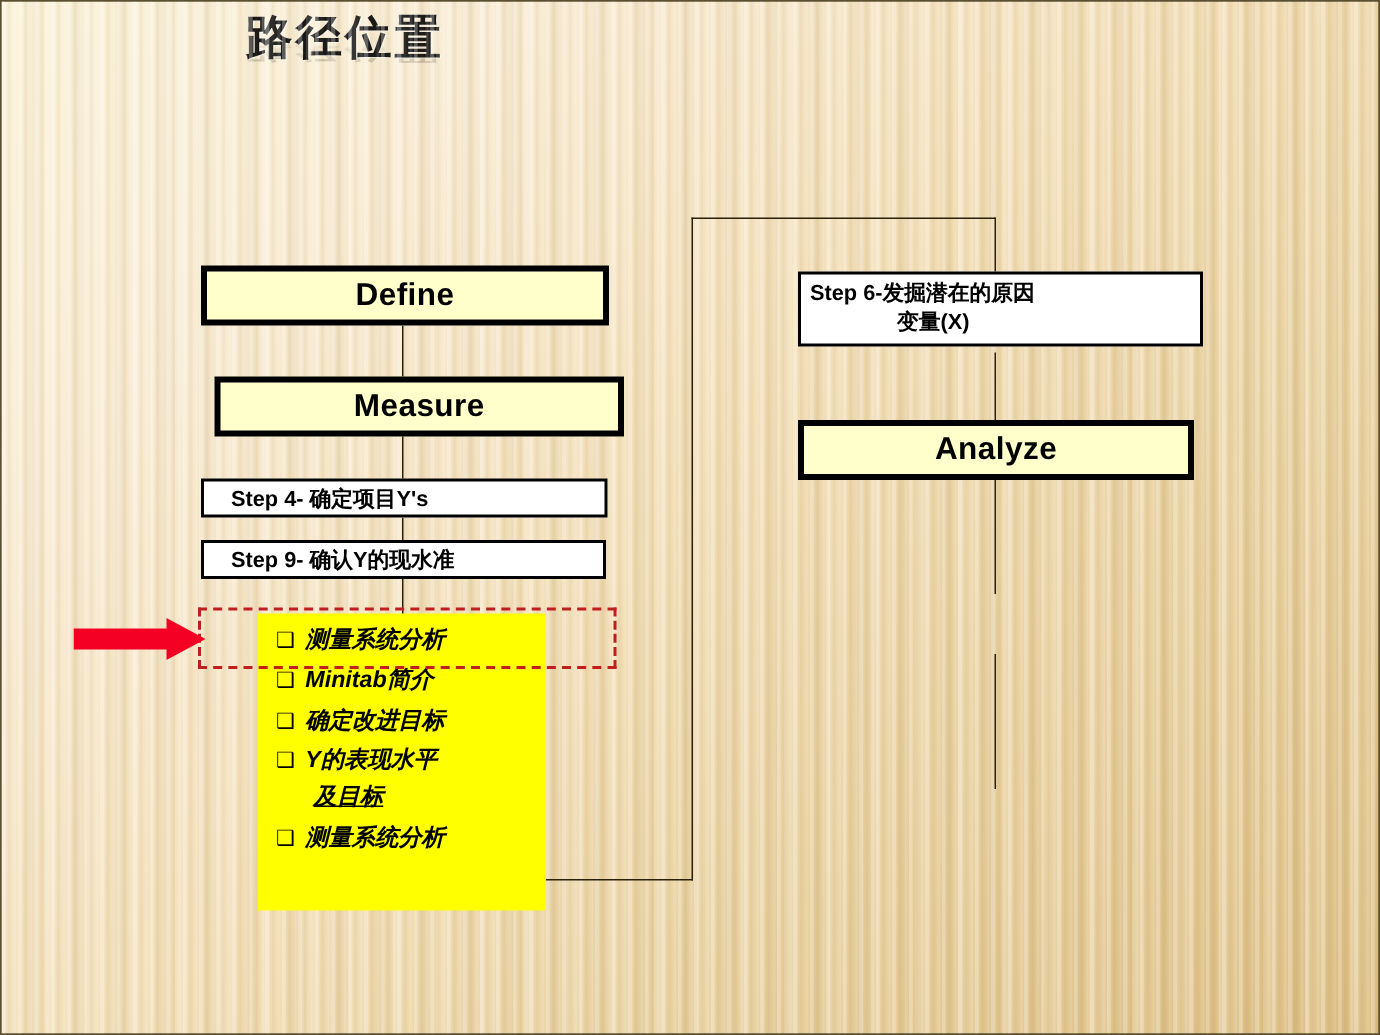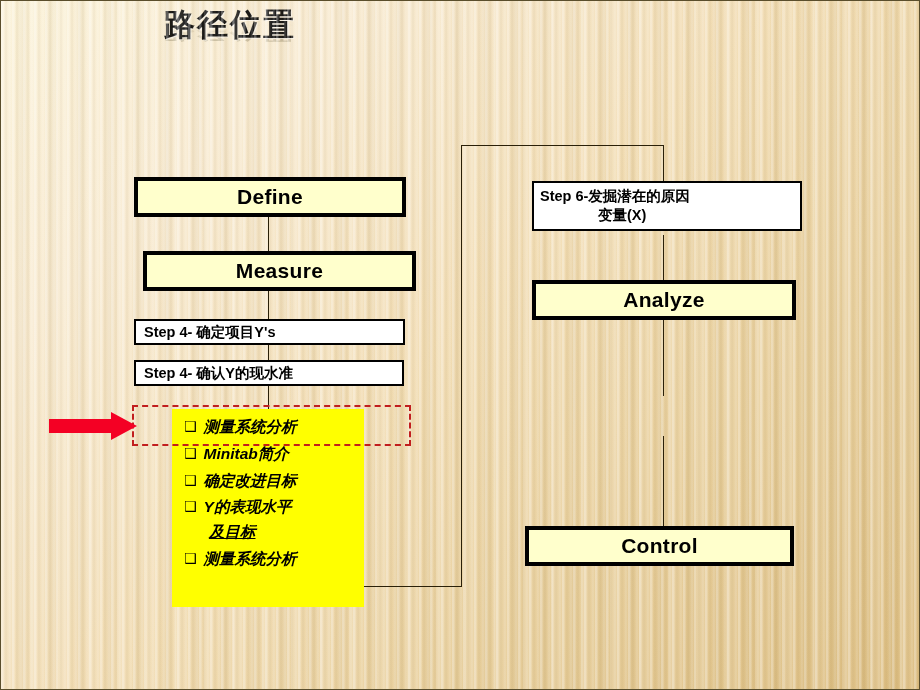--- a/index.html
+++ b/index.html
@@ -101,21 +101,21 @@
     color: #000;
     letter-spacing: 0.3px;
   }
   .box-step {
     background: #ffffff;
     border: 2px solid #000000;
     justify-content: flex-start;
     font-weight: bold;
     font-size: 14.5px;
     color: #000;
-    padding-left: 8px;
+    padding-left: 18px;
   }
   .box-step-2l {
     display: block;
     padding: 4px 6px 0 6px;
     line-height: 1.3;
   }
   .box-step-2l .l2 { display: block; padding-left: 58px; }
 
   
   .topic-block {
@@ -216,21 +216,21 @@
 
   <div class="box box-phase" style="left:142px; top:250px; width:273px; height:40px;">
     <span>Measure</span>
   </div>
 
   <div class="box box-step" style="left:133px; top:318px; width:271px; height:26px;">
     <span>Step 4- 确定项目Y's</span>
   </div>
 
   <div class="box box-step" style="left:133px; top:359px; width:270px; height:26px;">
-    <span>Step 4- 确认Y的现水准</span>
+    <span>Step 9- 确认Y的现水准</span>
   </div>
 
   <div class="topic-block"></div>
   <ul class="topic-list">
     <li class="topic-item">
       <span class="bullet">❑</span>
       <span>测量系统分析</span>
     </li>
     <li class="topic-item">
       <span class="bullet">❑</span>
@@ -262,16 +262,13 @@
   <div class="box box-step box-step-2l" style="left:531px; top:180px; width:270px; height:50px;">
     <span>Step 6-发掘潜在的原因</span>
     <span class="l2">变量(X)</span>
   </div>
 
   <div class="box box-phase" style="left:531px; top:279px; width:264px; height:40px;">
     <span>Analyze</span>
   </div>
 
 
-  <div class="box box-phase" style="left:524px; top:525px; width:269px; height:40px;">
-    <span>Control</span>
-  </div>
 </div>
 
 </body></html>

